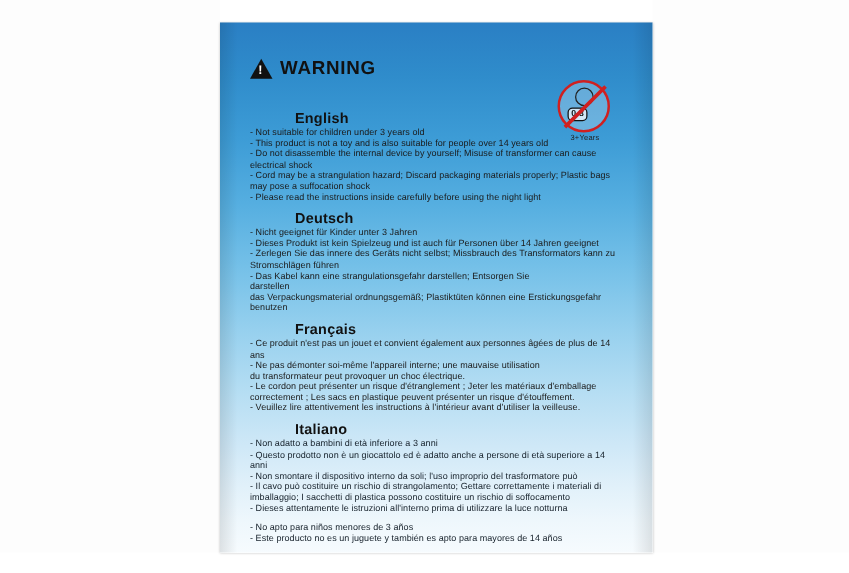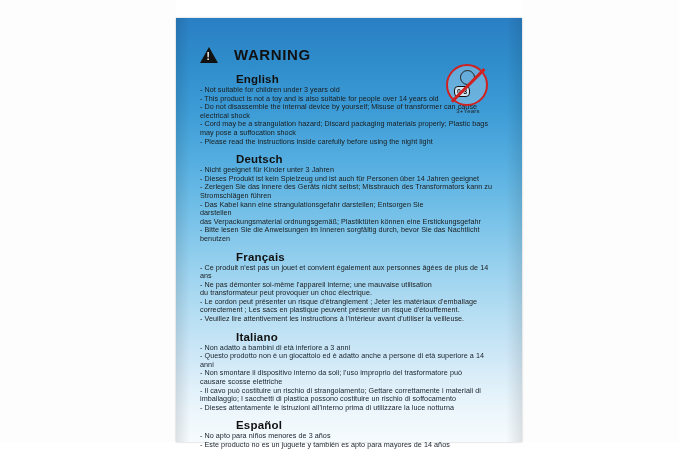--- a/index.html
+++ b/index.html
@@ -94,22 +94,22 @@
     left: 24px;
     top: 28px;
     right: 20px;
     bottom: 16px;
   }
 
   
   .warning-row {
     display: flex;
     align-items: center;
-    gap: 16px;
-    margin-bottom: 10px;
+    gap: 6px;
+    margin-bottom: 26px;
   }
   .warn-tri {
     width: 0; height: 0;
     border-left: 9px solid transparent;
     border-right: 9px solid transparent;
     border-bottom: 16px solid #111;
     position: relative;
   }
   .warn-tri::after {
     content: "!";
@@ -246,49 +246,46 @@
 
       <div class="lang-block deutsch">
         <div class="lang-title">Deutsch</div>
         <div class="lang-line">- Nicht geeignet für Kinder unter 3 Jahren</div>
         <div class="lang-line">- Dieses Produkt ist kein Spielzeug und ist auch für Personen über 14 Jahren geeignet</div>
         <div class="lang-line">- Zerlegen Sie das innere des Geräts nicht selbst; Missbrauch des Transformators kann zu</div>
         <div class="lang-line">Stromschlägen führen</div>
         <div class="lang-line">- Das Kabel kann eine strangulationsgefahr darstellen; Entsorgen Sie</div>
         <div class="lang-line">darstellen</div>
         <div class="lang-line">das Verpackungsmaterial ordnungsgemäß; Plastiktüten können eine Erstickungsgefahr</div>
-        <div class="lang-line">- Bitte lesen Sie die Anweisungen im Inneren sorgfältig durch, bevor Sie das Nachtlicht</div>
         <div class="lang-line">benutzen</div>
       </div>
 
       <div class="lang-block francais">
         <div class="lang-title">Français</div>
         <div class="lang-line">- Ce produit n'est pas un jouet et convient également aux personnes âgées de plus de 14</div>
         <div class="lang-line">ans</div>
         <div class="lang-line">- Ne pas démonter soi-même l'appareil interne; une mauvaise utilisation</div>
         <div class="lang-line">du transformateur peut provoquer un choc électrique.</div>
         <div class="lang-line">- Le cordon peut présenter un risque d'étranglement ; Jeter les matériaux d'emballage</div>
         <div class="lang-line">correctement ; Les sacs en plastique peuvent présenter un risque d'étouffement.</div>
         <div class="lang-line">- Veuillez lire attentivement les instructions à l'intérieur avant d'utiliser la veilleuse.</div>
       </div>
 
       <div class="lang-block italiano">
         <div class="lang-title">Italiano</div>
         <div class="lang-line">- Non adatto a bambini di età inferiore a 3 anni</div>
         <div class="lang-line">- Questo prodotto non è un giocattolo ed è adatto anche a persone di età superiore a 14</div>
         <div class="lang-line">anni</div>
         <div class="lang-line">- Non smontare il dispositivo interno da soli; l'uso improprio del trasformatore può</div>
-        <div class="lang-line">causare scosse elettriche</div>
         <div class="lang-line">- Il cavo può costituire un rischio di strangolamento; Gettare correttamente i materiali di</div>
         <div class="lang-line">imballaggio; I sacchetti di plastica possono costituire un rischio di soffocamento</div>
         <div class="lang-line">- Dieses attentamente le istruzioni all'interno prima di utilizzare la luce notturna</div>
       </div>
 
       <div class="lang-block espanol">
-        <div class="lang-title">Español</div>
         <div class="lang-line">- No apto para niños menores de 3 años</div>
         <div class="lang-line">- Este producto no es un juguete y también es apto para mayores de 14 años</div>
 
       </div>
 
     </div>
   </div>
 </div>
 
 </body></html>

